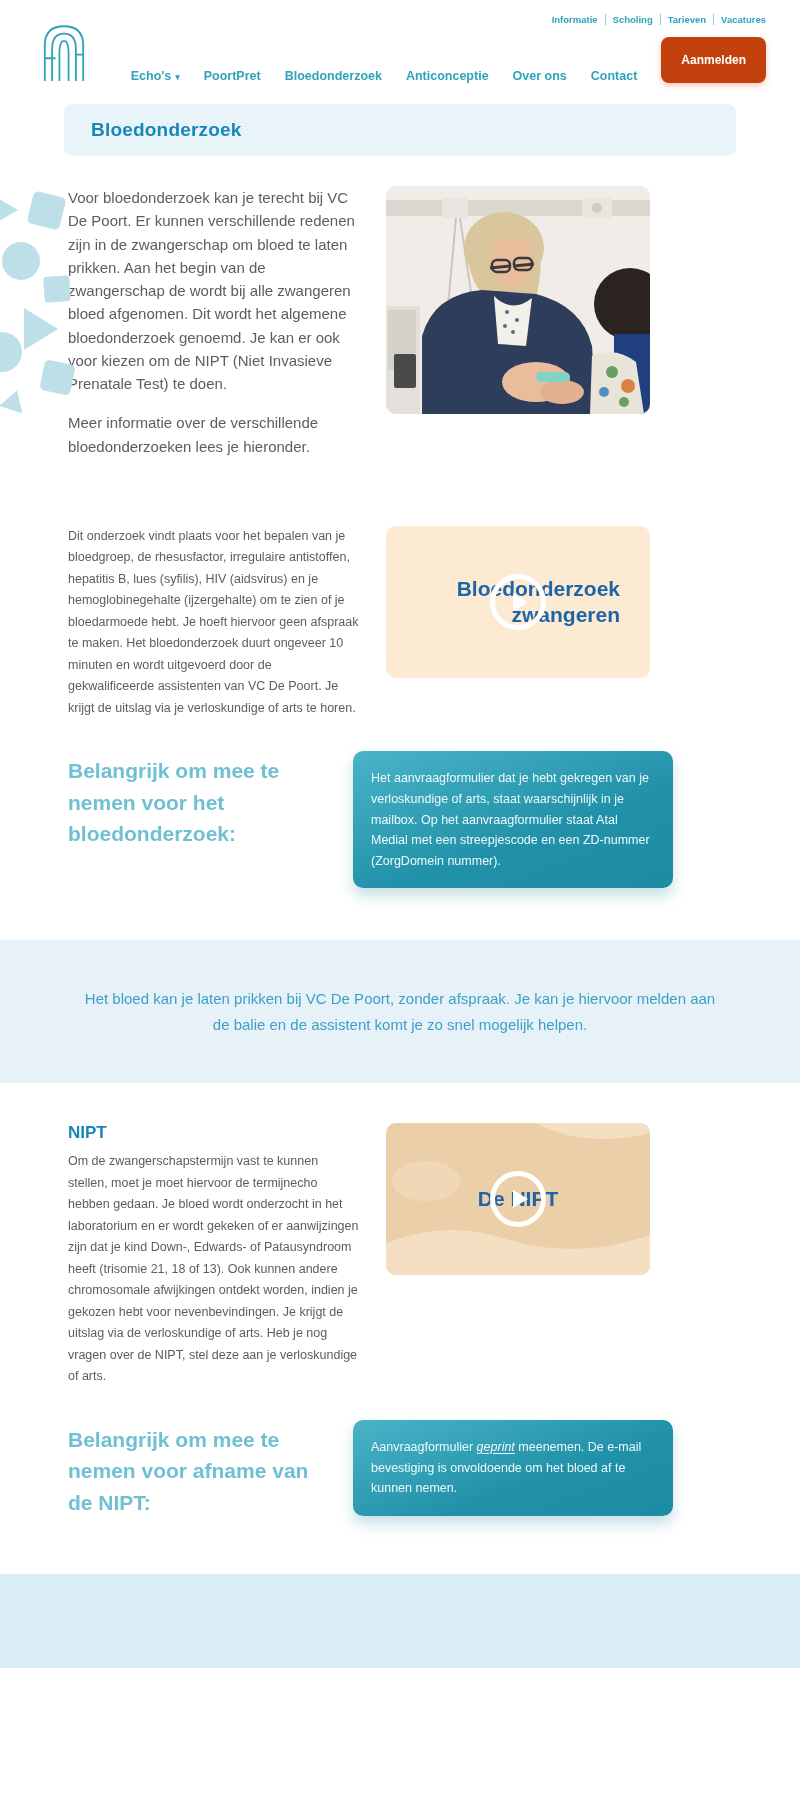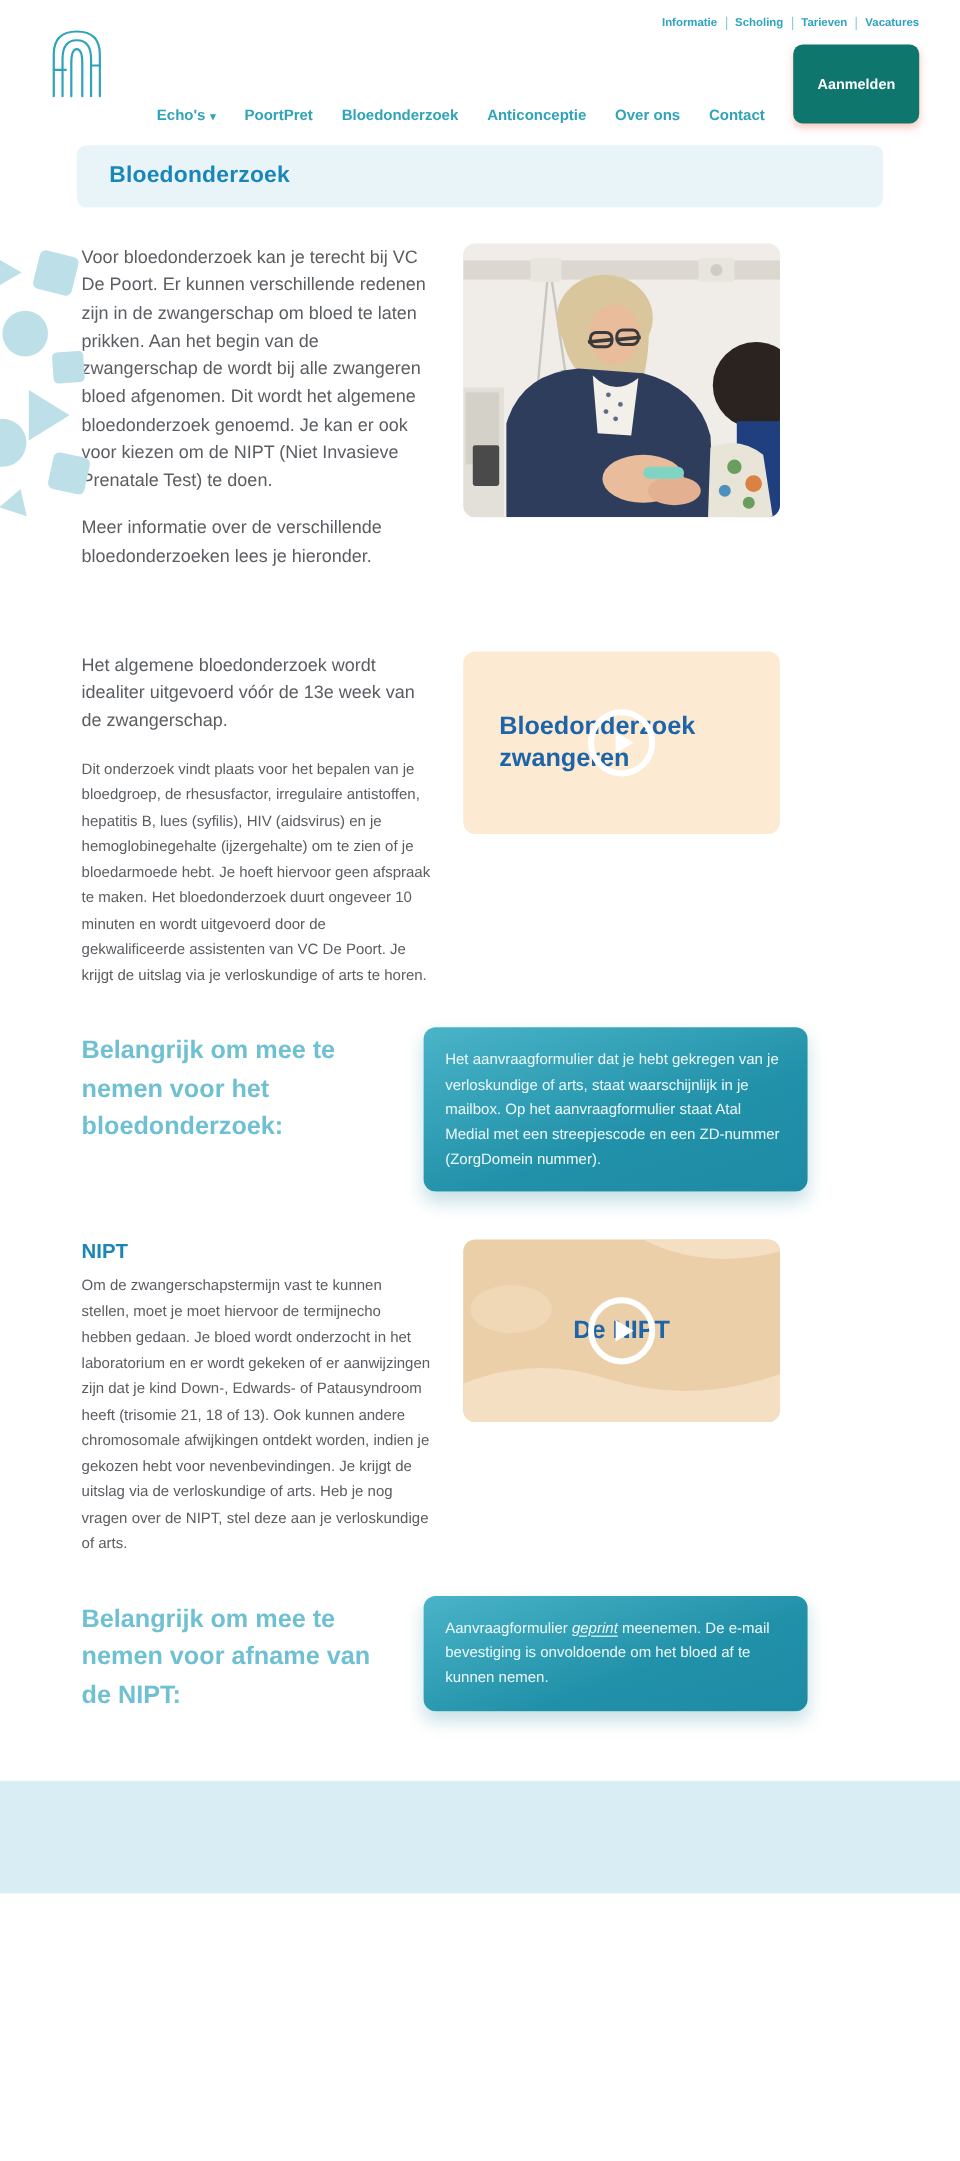--- a/index.html
+++ b/index.html
@@ -9,21 +9,21 @@
   
   .header{display:flex;align-items:flex-start;padding:10px 34px 6px 36px;}
   .logo{margin-top:8px;cursor:pointer;}
   .header-right{flex:1;display:flex;flex-direction:column;align-items:flex-end;gap:12px;padding-top:4px;}
   .top-links{display:flex;font-size:9.5px;color:#2da3c0;font-weight:600;align-items:center;}
   .top-links span{padding:0 7px;border-right:1px solid #8fcbdc;cursor:pointer;}
   .top-links span:last-child{border-right:none;padding-right:0;}
   .main-nav{display:flex;align-items:flex-end;gap:24px;font-size:12.5px;color:#2fa3b8;font-weight:600;}
   .main-nav .nav-item{cursor:pointer;display:flex;align-items:center;gap:4px;}
   .chev{font-size:9px;position:relative;top:1px;}
-  .cta-btn{background:#0f766e;color:#fff;border:none;border-radius:8px;padding:26px 20px;font-size:12px;font-weight:600;font-family:inherit;cursor:pointer;box-shadow:0 3px 6px rgba(238,106,75,.35);}
+  .cta-btn{background:#c2410c;color:#fff;border:none;border-radius:8px;padding:16px 20px;font-size:12px;font-weight:600;font-family:inherit;cursor:pointer;box-shadow:0 3px 6px rgba(238,106,75,.35);}
 
   
   .title-banner{margin:12px 64px 0;background:#e9f4f9;border-radius:8px;padding:15px 27px;}
   .title-banner h1{margin:0;font-size:19px;color:#1a86b8;letter-spacing:.2px;}
 
   
   .row{display:flex;gap:25px;padding-left:68px;position:relative;}
   .col-text{width:293px;}
   .col-media{width:264px;}
 
@@ -50,21 +50,21 @@
   .lead{font-size:15px;line-height:1.55;margin:0 0 18px;}
   .small-body{font-size:12.5px;line-height:1.72;margin:0;}
   .algemene{margin-top:52px;}
   .nipt{margin-top:40px;}
   .nipt .section-heading{font-size:17px;margin-bottom:8px;}
 
   
   .video-card{position:relative;width:264px;height:152px;border-radius:10px;overflow:hidden;display:flex;align-items:center;justify-content:center;cursor:pointer;}
   .video-card.peach{background:#fcead3;}
   .video-card.tan{background:#ebcfa9;}
-  .video-title{position:relative;z-index:1;font-size:21px;font-weight:700;color:#1d64a8;text-align:left;line-height:1.25;padding:0 30px;}
+  .video-title{position:relative;z-index:1;font-size:21px;font-weight:700;color:#1d64a8;text-align:right;line-height:1.25;padding:0 30px;}
   .play-ring{position:absolute;z-index:2;left:50%;top:50%;transform:translate(-50%,-50%);width:46px;height:46px;border:5px solid #fff;border-radius:50%;display:flex;align-items:center;justify-content:center;}
   .play-tri{width:0;height:0;border-left:15px solid #fff;border-top:9px solid transparent;border-bottom:9px solid transparent;margin-left:4px;}
   .blobs{position:absolute;inset:0;z-index:0;}
 
   
   .belangrijk{margin-top:32px;align-items:flex-start;}
   .bel-heading{width:260px;font-size:21px;line-height:1.5;color:#6fc0d2;margin:4px 0 0;font-weight:700;}
   .teal-card{width:284px;background:linear-gradient(160deg,#4ab4c8 0%,#2191a9 60%,#1d8ba3 100%);border-radius:10px;padding:17px 18px;color:#eef9fb;font-size:12.5px;line-height:1.65;box-shadow:0 8px 14px rgba(30,130,150,.25);}
   .teal-card u{text-underline-offset:2px;font-style:italic;}
 
@@ -168,40 +168,42 @@
           <circle cx="218" cy="206" r="5" fill="#4f8fbe"></circle>
             <circle cx="238" cy="216" r="5" fill="#6a9e5f"></circle>
           <rect x="150" y="186" width="34" height="10" rx="5" fill="#7fd4c4"></rect>
         </svg>
       </div>
     </div>
   </section>
 
   <section class="row algemene">
     <div class="col-text">
-      <p class="lead">Het algemene bloedonderzoek wordt idealiter uitgevoerd vóór de 13e week van de zwangerschap.</p>
       <p class="small-body">Dit onderzoek vindt plaats voor het bepalen van je bloedgroep, de rhesusfactor, irregulaire antistoffen, hepatitis B, lues (syfilis), HIV (aidsvirus) en je hemoglobinegehalte (ijzergehalte) om te zien of je bloedarmoede hebt. Je hoeft hiervoor geen afspraak te maken. Het bloedonderzoek duurt ongeveer 10 minuten en wordt uitgevoerd door de gekwalificeerde assistenten van VC De Poort. Je krijgt de uitslag via je verloskundige of arts te horen.</p>
     </div>
     <div class="col-media">
       <div class="video-card peach">
         <div class="video-title">Bloedonderzoek zwangeren</div>
         <div class="play-ring">
             <div class="play-tri"></div>
           </div>
       </div>
     </div>
   </section>
 
   <section class="row belangrijk">
     <h3 class="bel-heading">Belangrijk om mee te nemen voor het bloedonderzoek:</h3>
     <div class="teal-card">
       <span>Het aanvraagformulier dat je hebt gekregen van je verloskundige of arts, staat waarschijnlijk in je mailbox. Op het aanvraagformulier staat Atal Medial met een streepjescode en een ZD-nummer (ZorgDomein nummer).</span>
     </div>
   </section>
 
+  <section class="band">
+    <p>Het bloed kan je laten prikken bij VC De Poort, zonder afspraak. Je kan je hiervoor melden aan de balie en de assistent komt je zo snel mogelijk helpen.</p>
+  </section>
 
   <section class="row nipt">
     <div class="col-text">
       <h2 class="section-heading">NIPT</h2>
       <p class="small-body">Om de zwangerschapstermijn vast te kunnen stellen, moet je moet hiervoor de termijnecho hebben gedaan. Je bloed wordt onderzocht in het laboratorium en er wordt gekeken of er aanwijzingen zijn dat je kind Down-, Edwards- of Patausyndroom heeft (trisomie 21, 18 of 13). Ook kunnen andere chromosomale afwijkingen ontdekt worden, indien je gekozen hebt voor nevenbevindingen. Je krijgt de uitslag via de verloskundige of arts. Heb je nog vragen over de NIPT, stel deze aan je verloskundige of arts.</p>
     </div>
     <div class="col-media">
       <div class="video-card tan">
         <svg class="blobs" width="264" height="152" viewBox="0 0 264 152">
           <path d="M0,120 Q60,96 120,116 Q190,138 264,112 L264,152 L0,152 Z" fill="#f4dfc2"></path>

